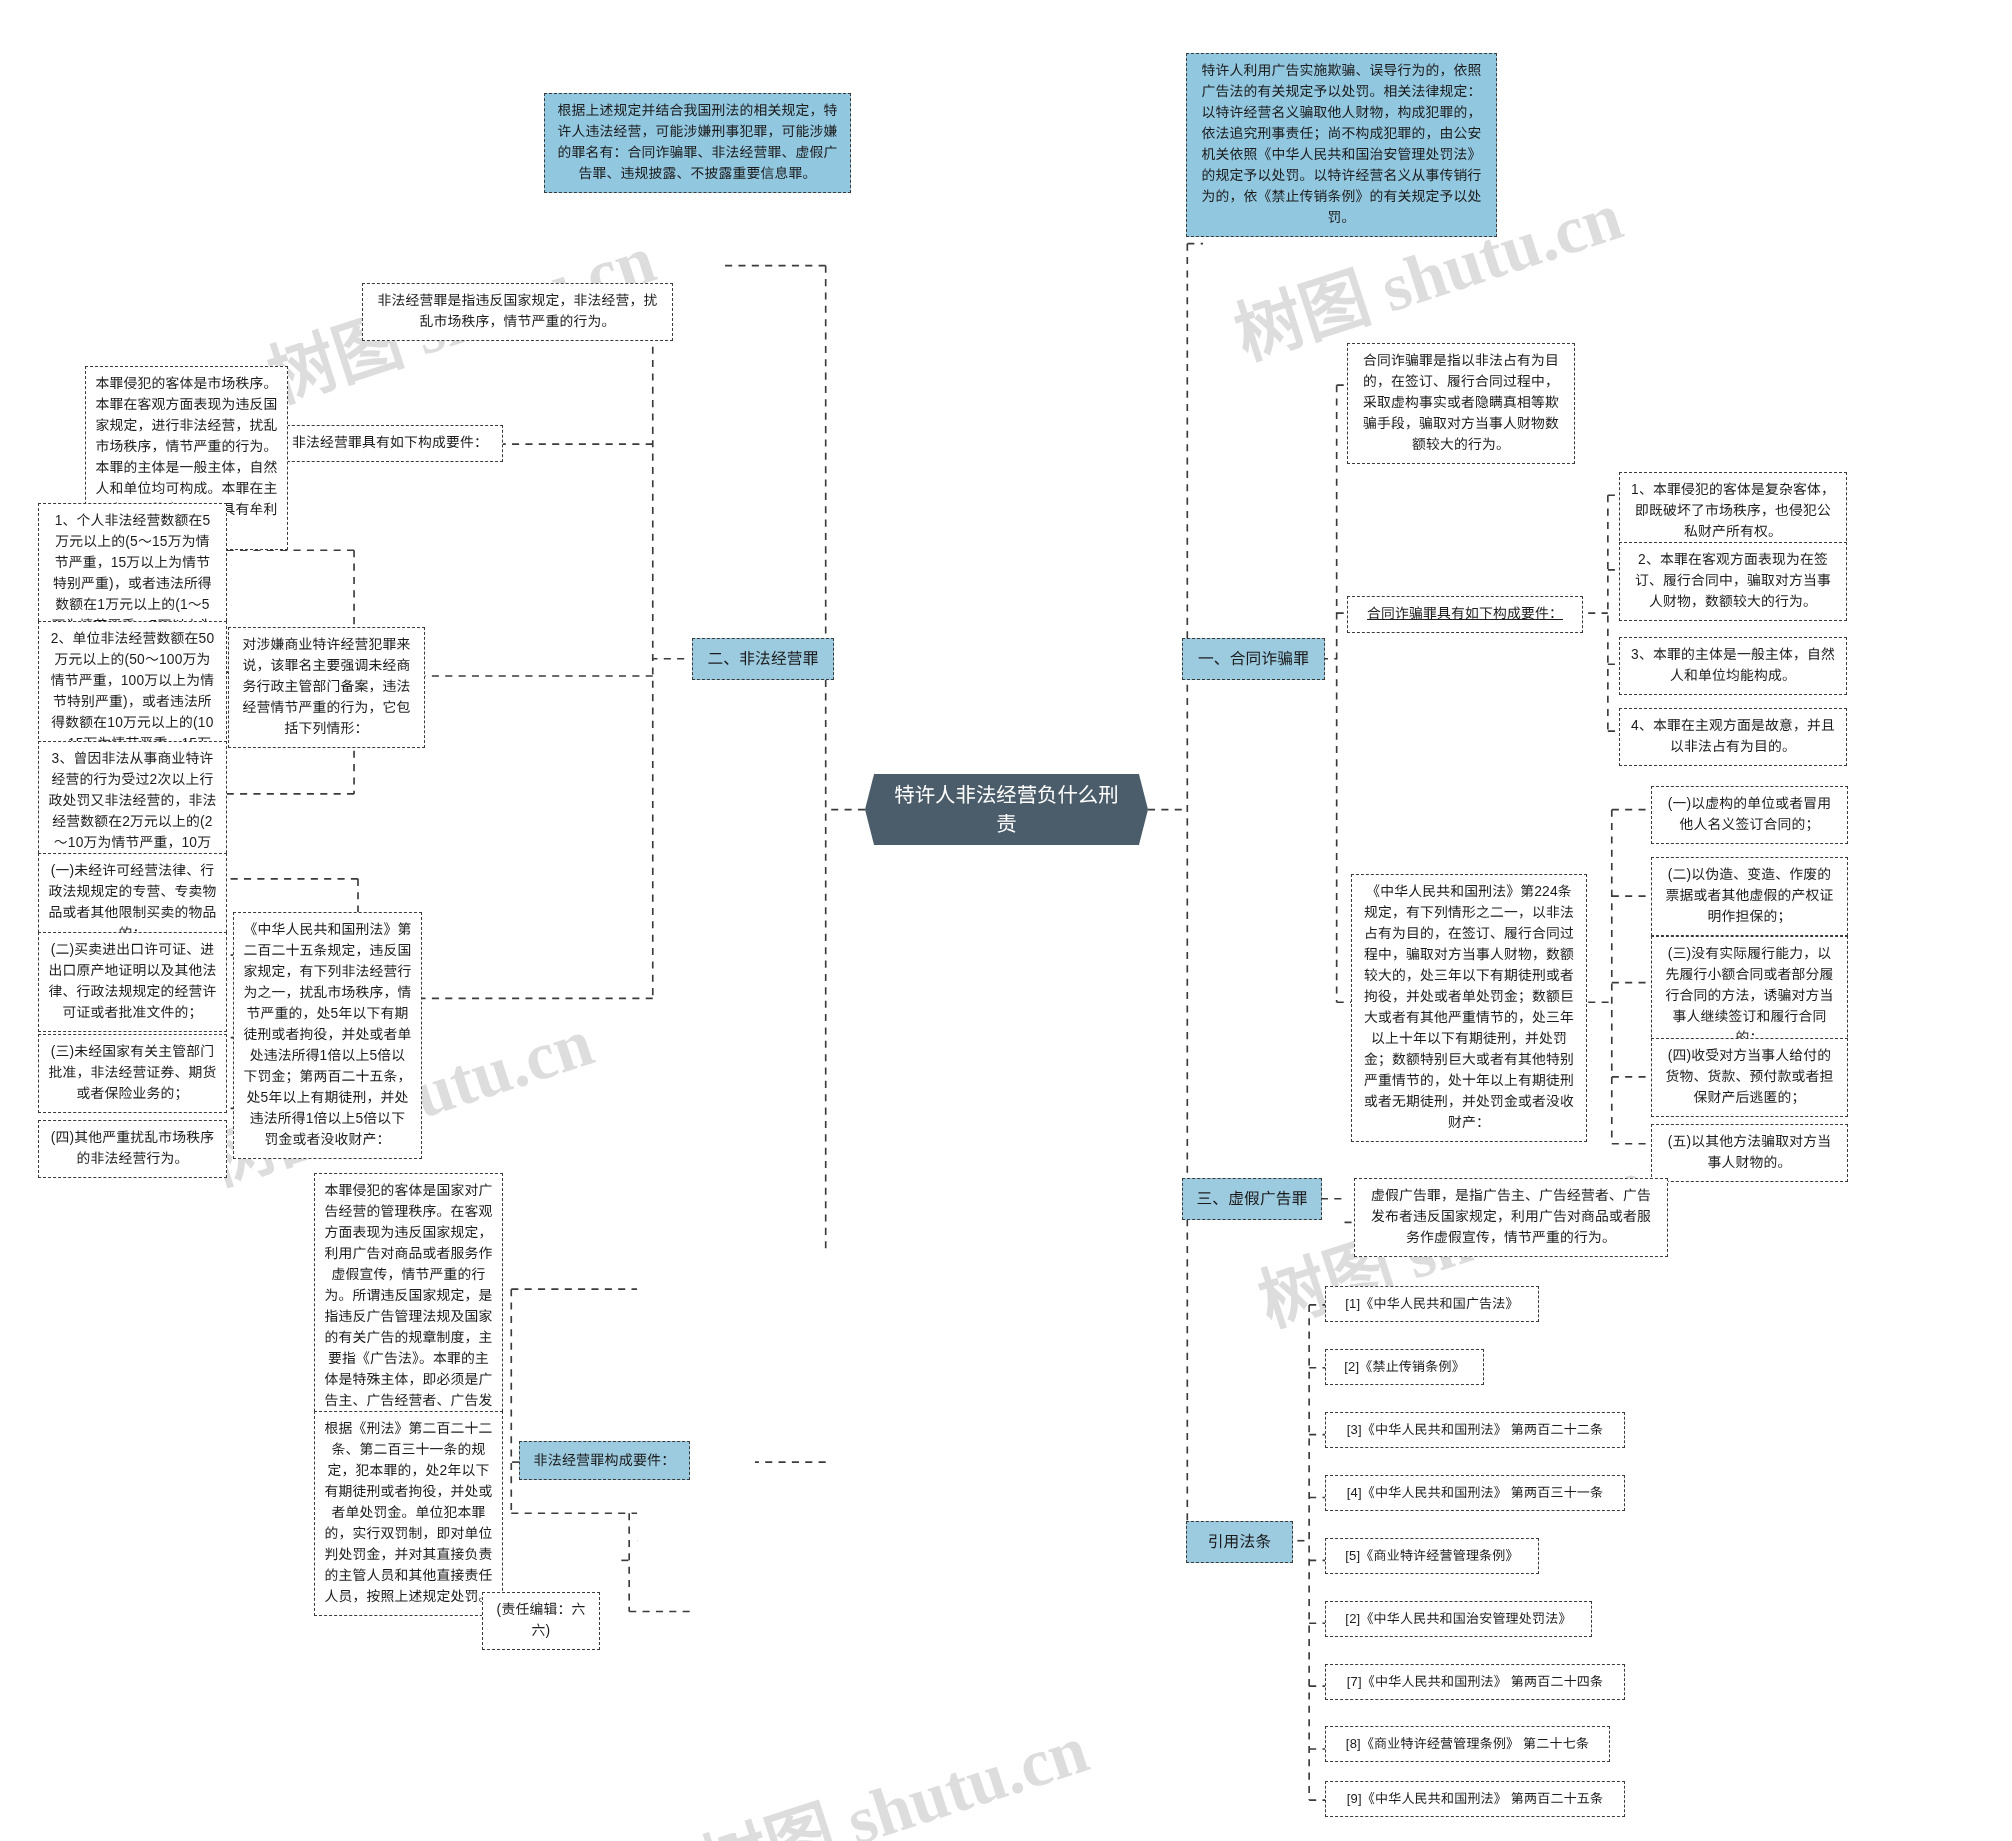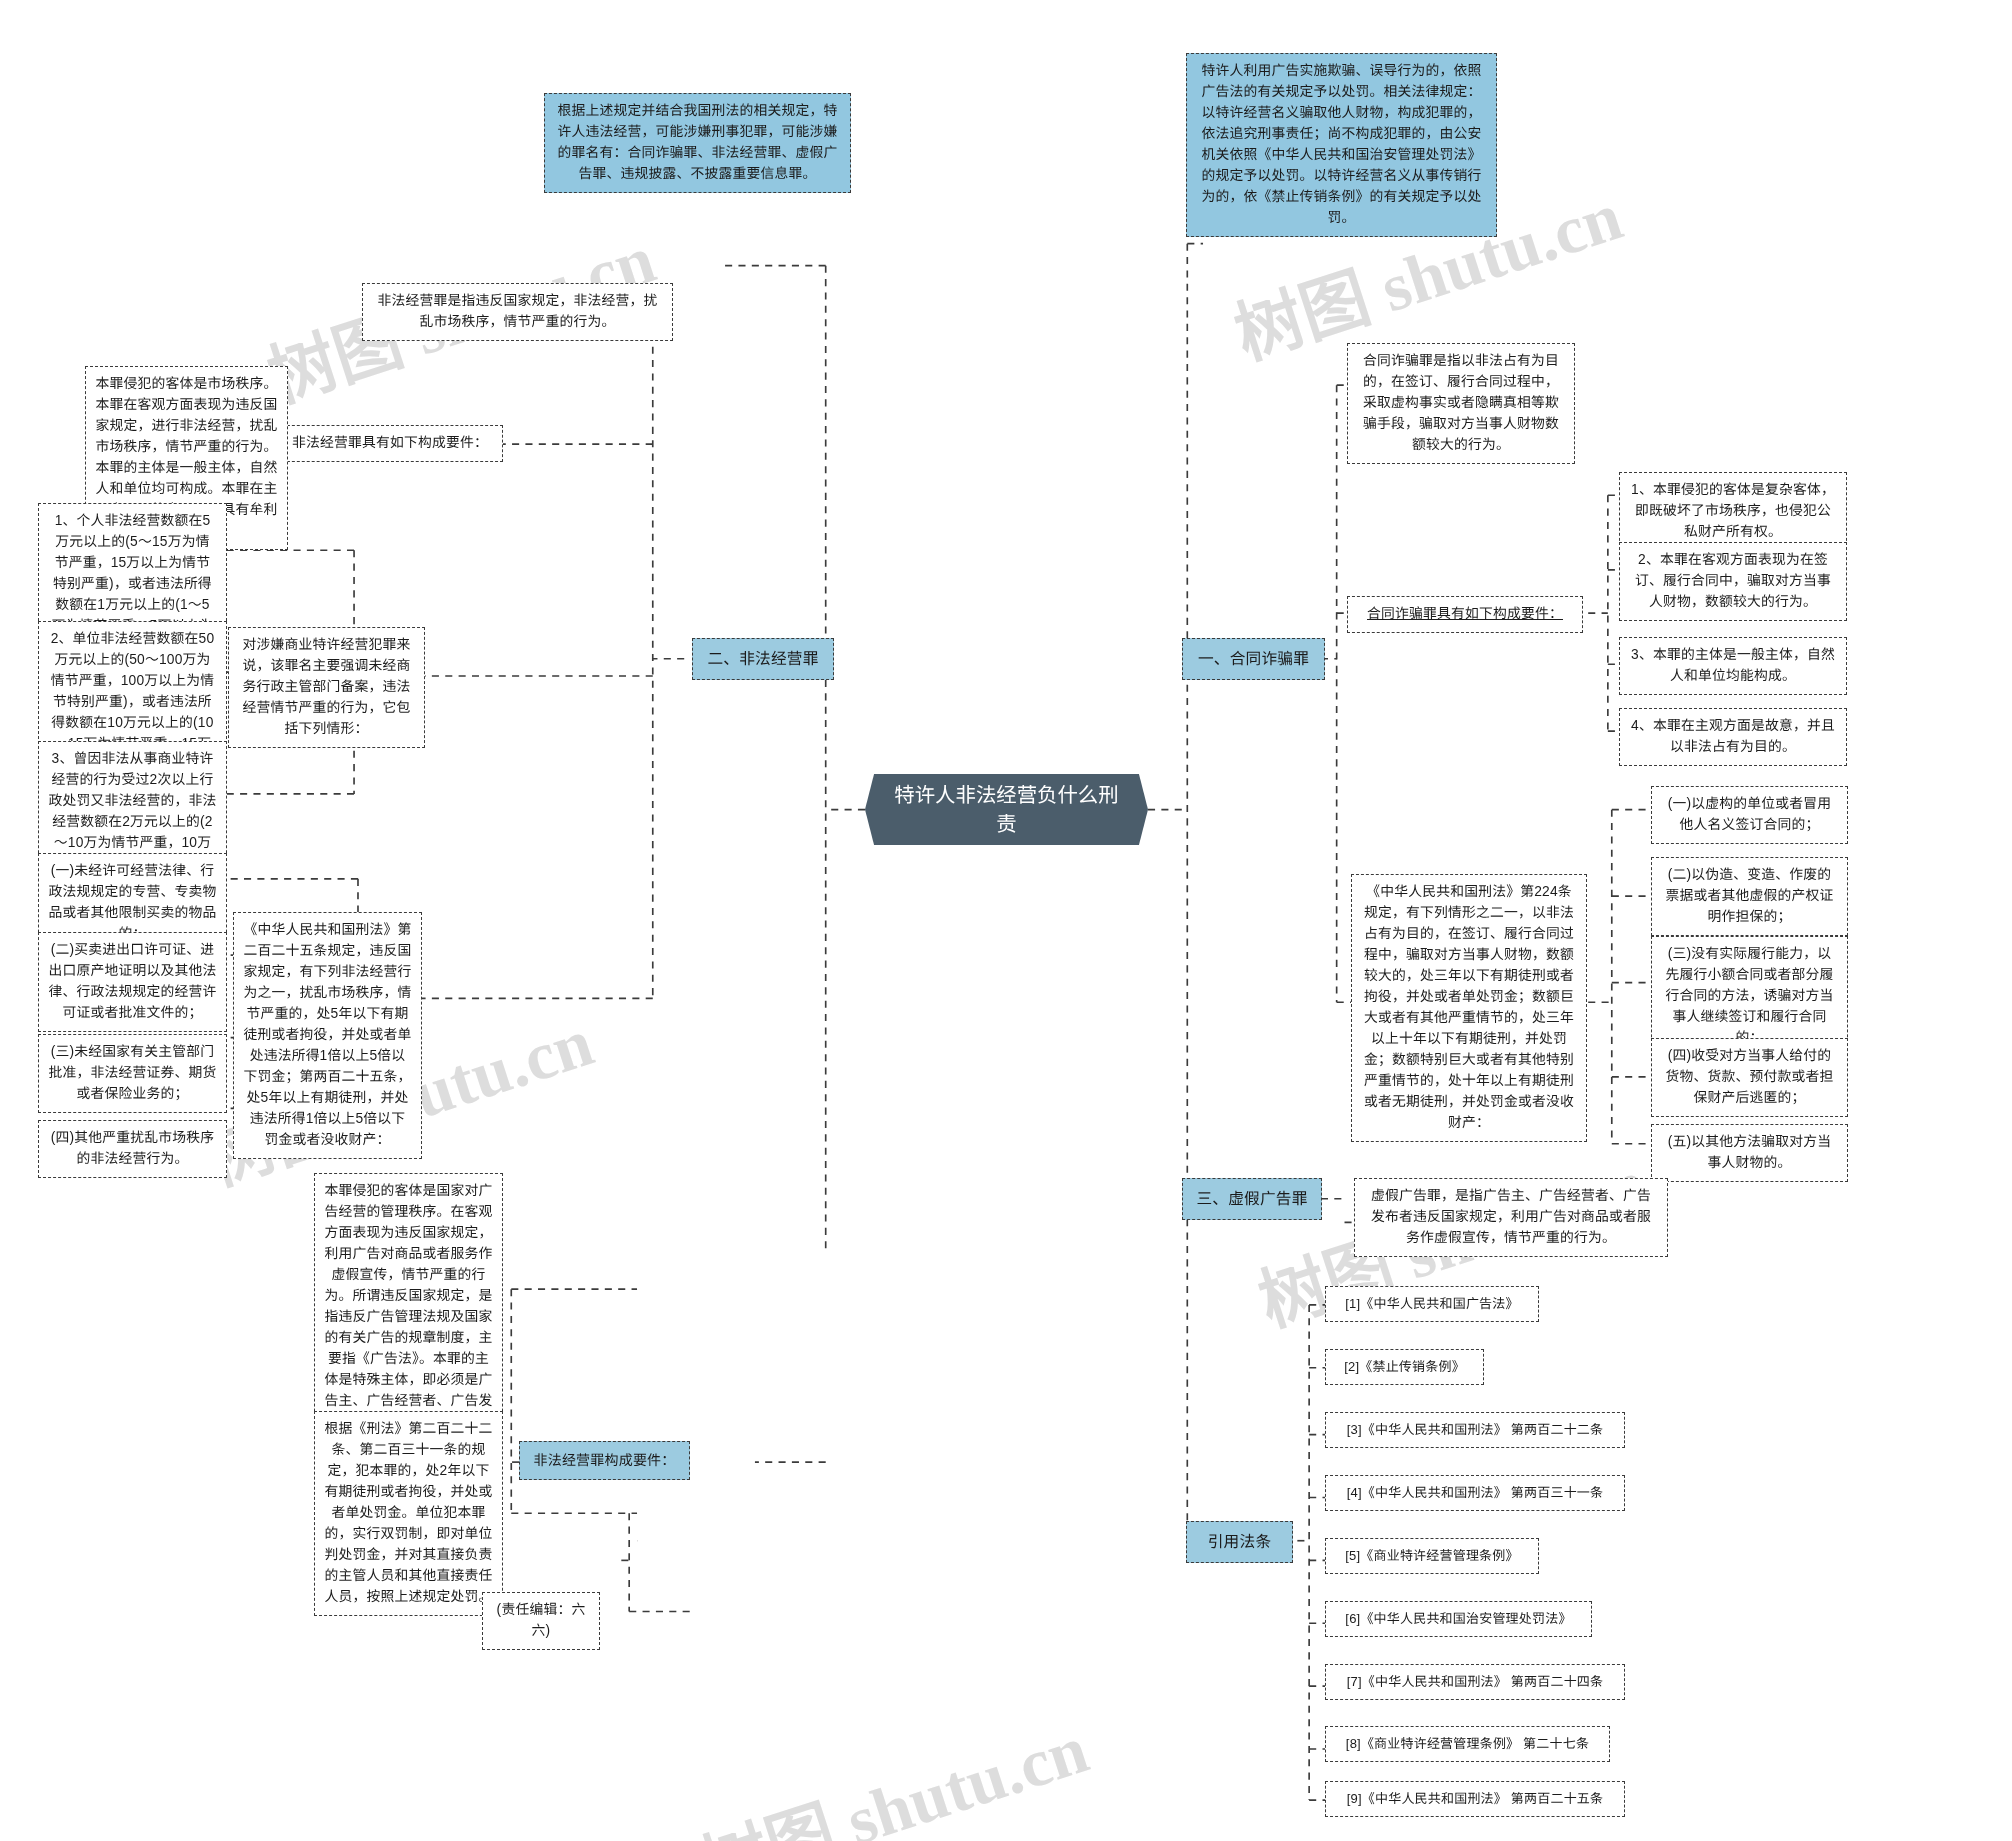--- a/index.html
+++ b/index.html
@@ -312,21 +312,21 @@
   <div class="node leaf small" style="left:1325px;top:1412px;width:300px;">
     <span>[3]《中华人民共和国刑法》 第两百二十二条</span>
   </div>
   <div class="node leaf small" style="left:1325px;top:1475px;width:300px;">
     <span>[4]《中华人民共和国刑法》 第两百三十一条</span>
   </div>
   <div class="node leaf small" style="left:1325px;top:1538px;width:214px;">
     <span>[5]《商业特许经营管理条例》</span>
   </div>
   <div class="node leaf small" style="left:1325px;top:1601px;width:267px;">
-    <span>[6]《中华人民共和国治安管理处罚法》</span>
+    <span>[2]《中华人民共和国治安管理处罚法》</span>
   </div>
   <div class="node leaf small" style="left:1325px;top:1664px;width:300px;">
     <span>[7]《中华人民共和国刑法》 第两百二十四条</span>
   </div>
   <div class="node leaf small" style="left:1325px;top:1726px;width:285px;">
     <span>[8]《商业特许经营管理条例》 第二十七条</span>
   </div>
   <div class="node leaf small" style="left:1325px;top:1781px;width:300px;">
     <span>[9]《中华人民共和国刑法》 第两百二十五条</span>
   </div>

